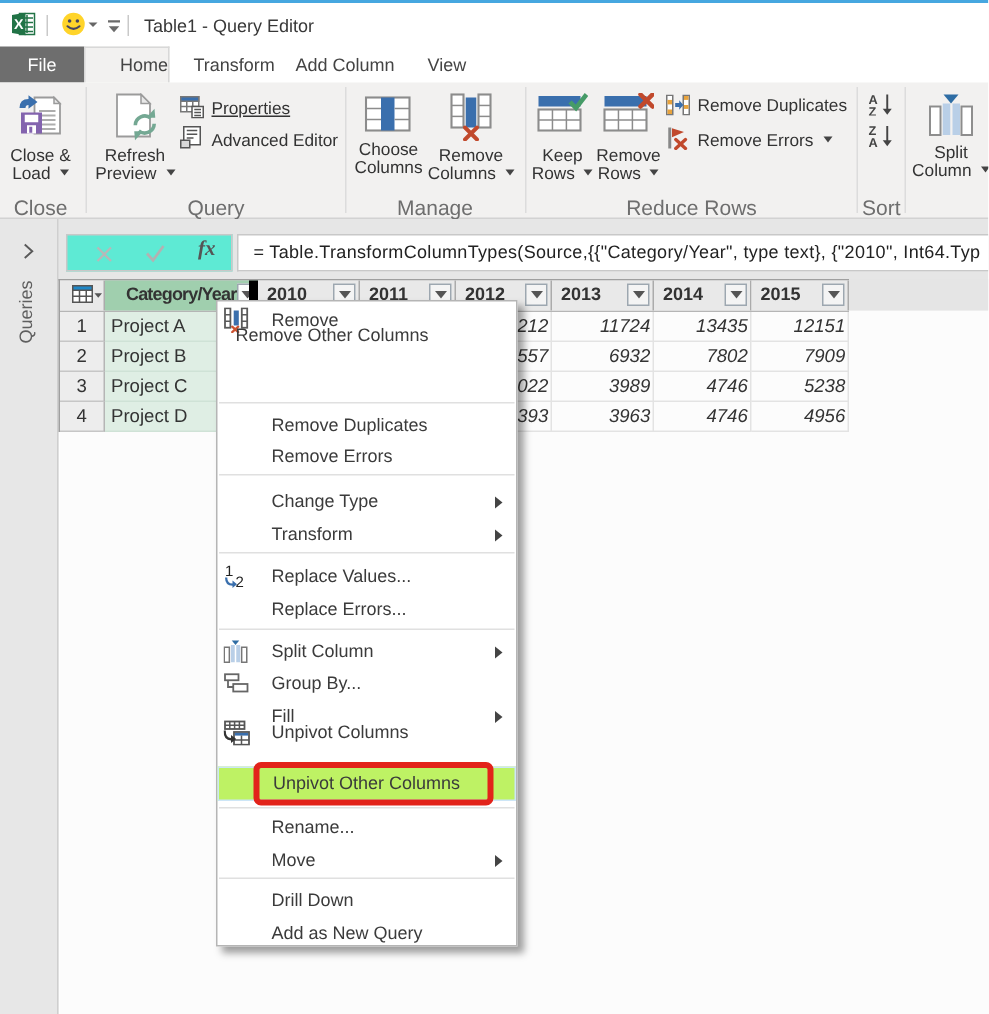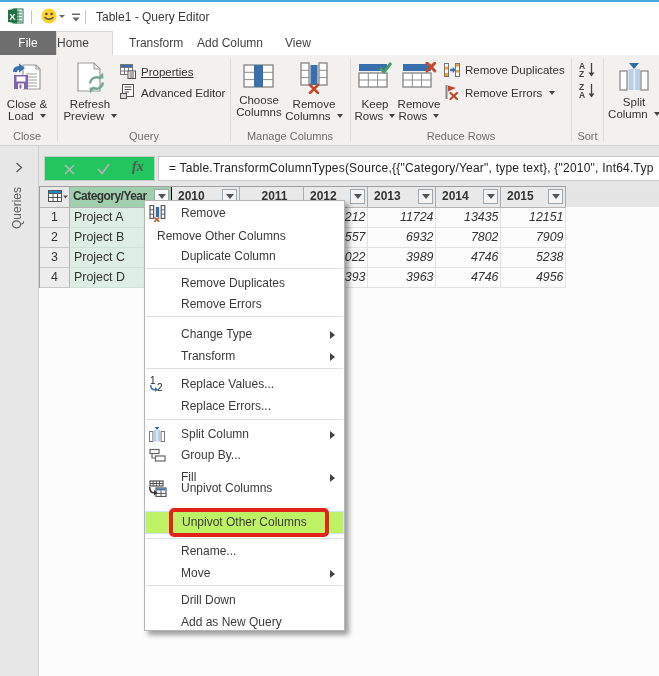--- a/index.html
+++ b/index.html
@@ -12,58 +12,58 @@
 #topline { left:0; top:0; width:659px; height:2px; background:#46a7e0; }
 
 
 #titlebar { left:0; top:2px; width:659px; height:29px; background:#fff; }
 .pipe { position:absolute; width:1px; height:14px; background:#c9c9c9; top:8px; }
 #title { position:absolute; left:96px; top:8px; font-size:12px; color:#383838; }
 
 
 #tabrow { left:0; top:31px; width:659px; height:24px; background:#fff; }
 #filetab { position:absolute; left:0; top:0; width:56px; height:24px; background:#6e6e6e; color:#fff; font-size:12px; text-align:center; line-height:24px; }
-#hometab { position:absolute; left:56px; top:0; width:57px; height:24px; background:#f2f1f0; border:1px solid #d8d8d8; border-bottom:none; color:#444; font-size:12px; text-align:left; line-height:23px; }
+#hometab { position:absolute; left:56px; top:0; width:57px; height:24px; background:#f2f1f0; border:1px solid #d8d8d8; border-bottom:none; color:#444; font-size:12px; text-align:right; line-height:23px; }
 .tab { position:absolute; top:0; height:24px; color:#444; font-size:12px; line-height:24px; }
 
 
 #ribbon { left:0; top:55px; width:659px; height:91px; background:#f2f1f0; border-bottom:1px solid #d2d2d2; }
 .gsep { position:absolute; top:3px; width:1px; height:84px; background:#dcdcdc; }
-.glabel { position:absolute; top:75px; font-size:11px; color:#6e6e6e; text-align:center; }
+.glabel { position:absolute; top:75px; font-size:14px; color:#6e6e6e; text-align:center; }
 .bigbtn { position:absolute; top:7px; text-align:center; font-size:11.5px; color:#333; line-height:12.2px; white-space:nowrap; }
 .bigbtn svg { display:block; margin:0 auto 4px; }
 .smallbtn { position:absolute; font-size:11.5px; color:#333; white-space:nowrap; }
 .smallbtn svg { vertical-align:-3px; margin-right:5px; }
 .dar { display:inline-block; width:0; height:0; border-left:3.5px solid transparent; border-right:3.5px solid transparent; border-top:4px solid #444; margin-left:3px; vertical-align:2px; }
 
 
 #band { left:0; top:146px; width:659px; height:61px; background:#e6e6e6; }
-#fxbox { position:absolute; left:44px; top:10px; width:111px; height:25px; background:#22c55e; border:1px solid #c8c8c8; }
+#fxbox { position:absolute; left:44px; top:10px; width:111px; height:25px; background:#5eead4; border:1px solid #c8c8c8; }
 #formula { position:absolute; left:158px; top:10px; width:501px; height:25px; background:#fff; border:1px solid #c8c8c8; border-right:none; font-size:12px; letter-spacing:0.22px; color:#222; line-height:23px; white-space:nowrap; overflow:hidden; padding-left:10px; }
 
 
 #qpane { left:0; top:146px; width:39px; height:530px; background:#e7e7e7; border-right:1px solid #cfcfcf; }
 #qtext { position:absolute; left:10px; top:41px; font-size:12px; color:#5f5f5f; writing-mode:vertical-rl; transform:rotate(180deg); }
 
 
 
 #canvas { left:40px; top:207px; width:619px; height:469px; background:#fcfcfc; }
 #hdrband { left:40px; top:186px; width:619px; height:21px; background:#e5e5e5; }
 
 
 #tbl { left:39px; top:186px; width:527px; border:1px solid #9f9f9f; border-right:none; border-bottom:none; font-size:12px; color:#333; }
 #tbl .trow:not(.hdr) { font-size:12.4px; }
 .trow { display:flex; height:20px; }
 .trow.hdr { height:20.5px; border-bottom:1px solid #b5b5b5; }
 .cell { flex:none; border-right:1px solid #e3e3e3; border-bottom:1px solid #e3e3e3; overflow:hidden; white-space:nowrap; line-height:19px; }
 .hdr .cell { border-right:1px solid #ababab; border-bottom:none; background:#e9e9e9; font-weight:bold; display:flex; align-items:center; padding-left:6px; }
 .c0 { width:30px; background:#ededed; text-align:center; border-right:1px solid #b5b5b5; border-bottom:1px solid #c6c6c6; }
 .c1 { width:102px; background:#dfeee4; border-right:1px solid #c2d8ca; border-bottom:1px solid #cfe2d6; padding-left:4px; }
-.hdr .c1 { background:#a0cfae; border-right:1px solid #000000; padding-left:3px; letter-spacing:-0.55px; }
-.c2 { width:68px; } .c3 { width:64px;flex-direction:column; } .c4 { width:64px; }
+.hdr .c1 { background:#a0cfae; border-right:6px solid #000000; padding-left:14px; letter-spacing:-0.55px; }
+.c2 { width:68px; } .c3 { width:64px; } .c4 { width:64px; }
 .c5 { width:68px; } .c6 { width:65px; } .c7 { width:65px; }
 .num { text-align:right; font-style:italic; padding-right:1.5px; }
 .hdr .hl { flex:1; }
 .fbtn { width:15px; height:15px; background:#f4f4f4; border:1px solid #9da7b0; margin-right:2px; flex:none; display:flex; align-items:center; justify-content:center; }
 .fbtn:after { content:""; width:0; height:0; border-left:4.5px solid transparent; border-right:4.5px solid transparent; border-top:5px solid #555; }
 
 
 #menu { left:144px; top:200px; width:201px; height:431px; background:#fff; border:1px solid #b5b5b5; box-shadow:4px 4px 5px rgba(0,0,0,0.38); font-size:12px; color:#3b3b3b; }
 .mi { position:absolute; left:0; width:199px; height:21.7px; line-height:21.7px; padding-left:36px; }
 .mi .ic { position:absolute; left:4px; top:2px; width:17px; height:17px; }
@@ -416,22 +416,21 @@
             <line x1="1" y1="9.1" x2="4.6" y2="9.1" stroke="#5a5a5a"></line>
         <rect x="12.2" y="0.5" width="3.6" height="13" fill="#fff" stroke="#5a5a5a" stroke-width="1.2"></rect>
         <line x1="12.2" y1="4.8" x2="15.8" y2="4.8" stroke="#5a5a5a"></line>
             <line x1="12.2" y1="9.1" x2="15.8" y2="9.1" stroke="#5a5a5a"></line>
         <rect x="6.8" y="2" width="3.4" height="10" fill="#3a6fad"></rect>
         <g stroke="#cc5230" stroke-width="1.5" stroke-linecap="round">
               <line x1="5.8" y1="12.8" x2="9.8" y2="16.4"></line>
               <line x1="9.8" y1="12.8" x2="5.8" y2="16.4"></line>
             </g>
       </svg></span>Remove</div>
-    <div class="mi" style="top:25px;padding-left:12px;">Remove Other Columns</div>
-    <div class="mi" style="top:45.4px;">Duplicate Column</div>
+    <div class="mi" style="top:12px;padding-left:12px;">Remove Other Columns</div>
     <div class="msep" style="top:67.4px;"></div>
     <div class="mi" style="top:71.7px;">Remove Duplicates</div>
     <div class="mi" style="top:93.4px;">Remove Errors</div>
     <div class="msep" style="top:115.4px;"></div>
     <div class="mi" style="top:123.2px;">Change Type<span class="marr"></span></div>
     <div class="mi" style="top:144.5px;">Transform<span class="marr"></span></div>
     <div class="msep" style="top:166.7px;"></div>
     <div class="mi" style="top:173.2px;"><span class="ic">
       <svg width="17" height="17" viewBox="0 0 17 17">
         <text x="1" y="8" font-size="10" fill="#222" font-family="Liberation Sans">1</text>

